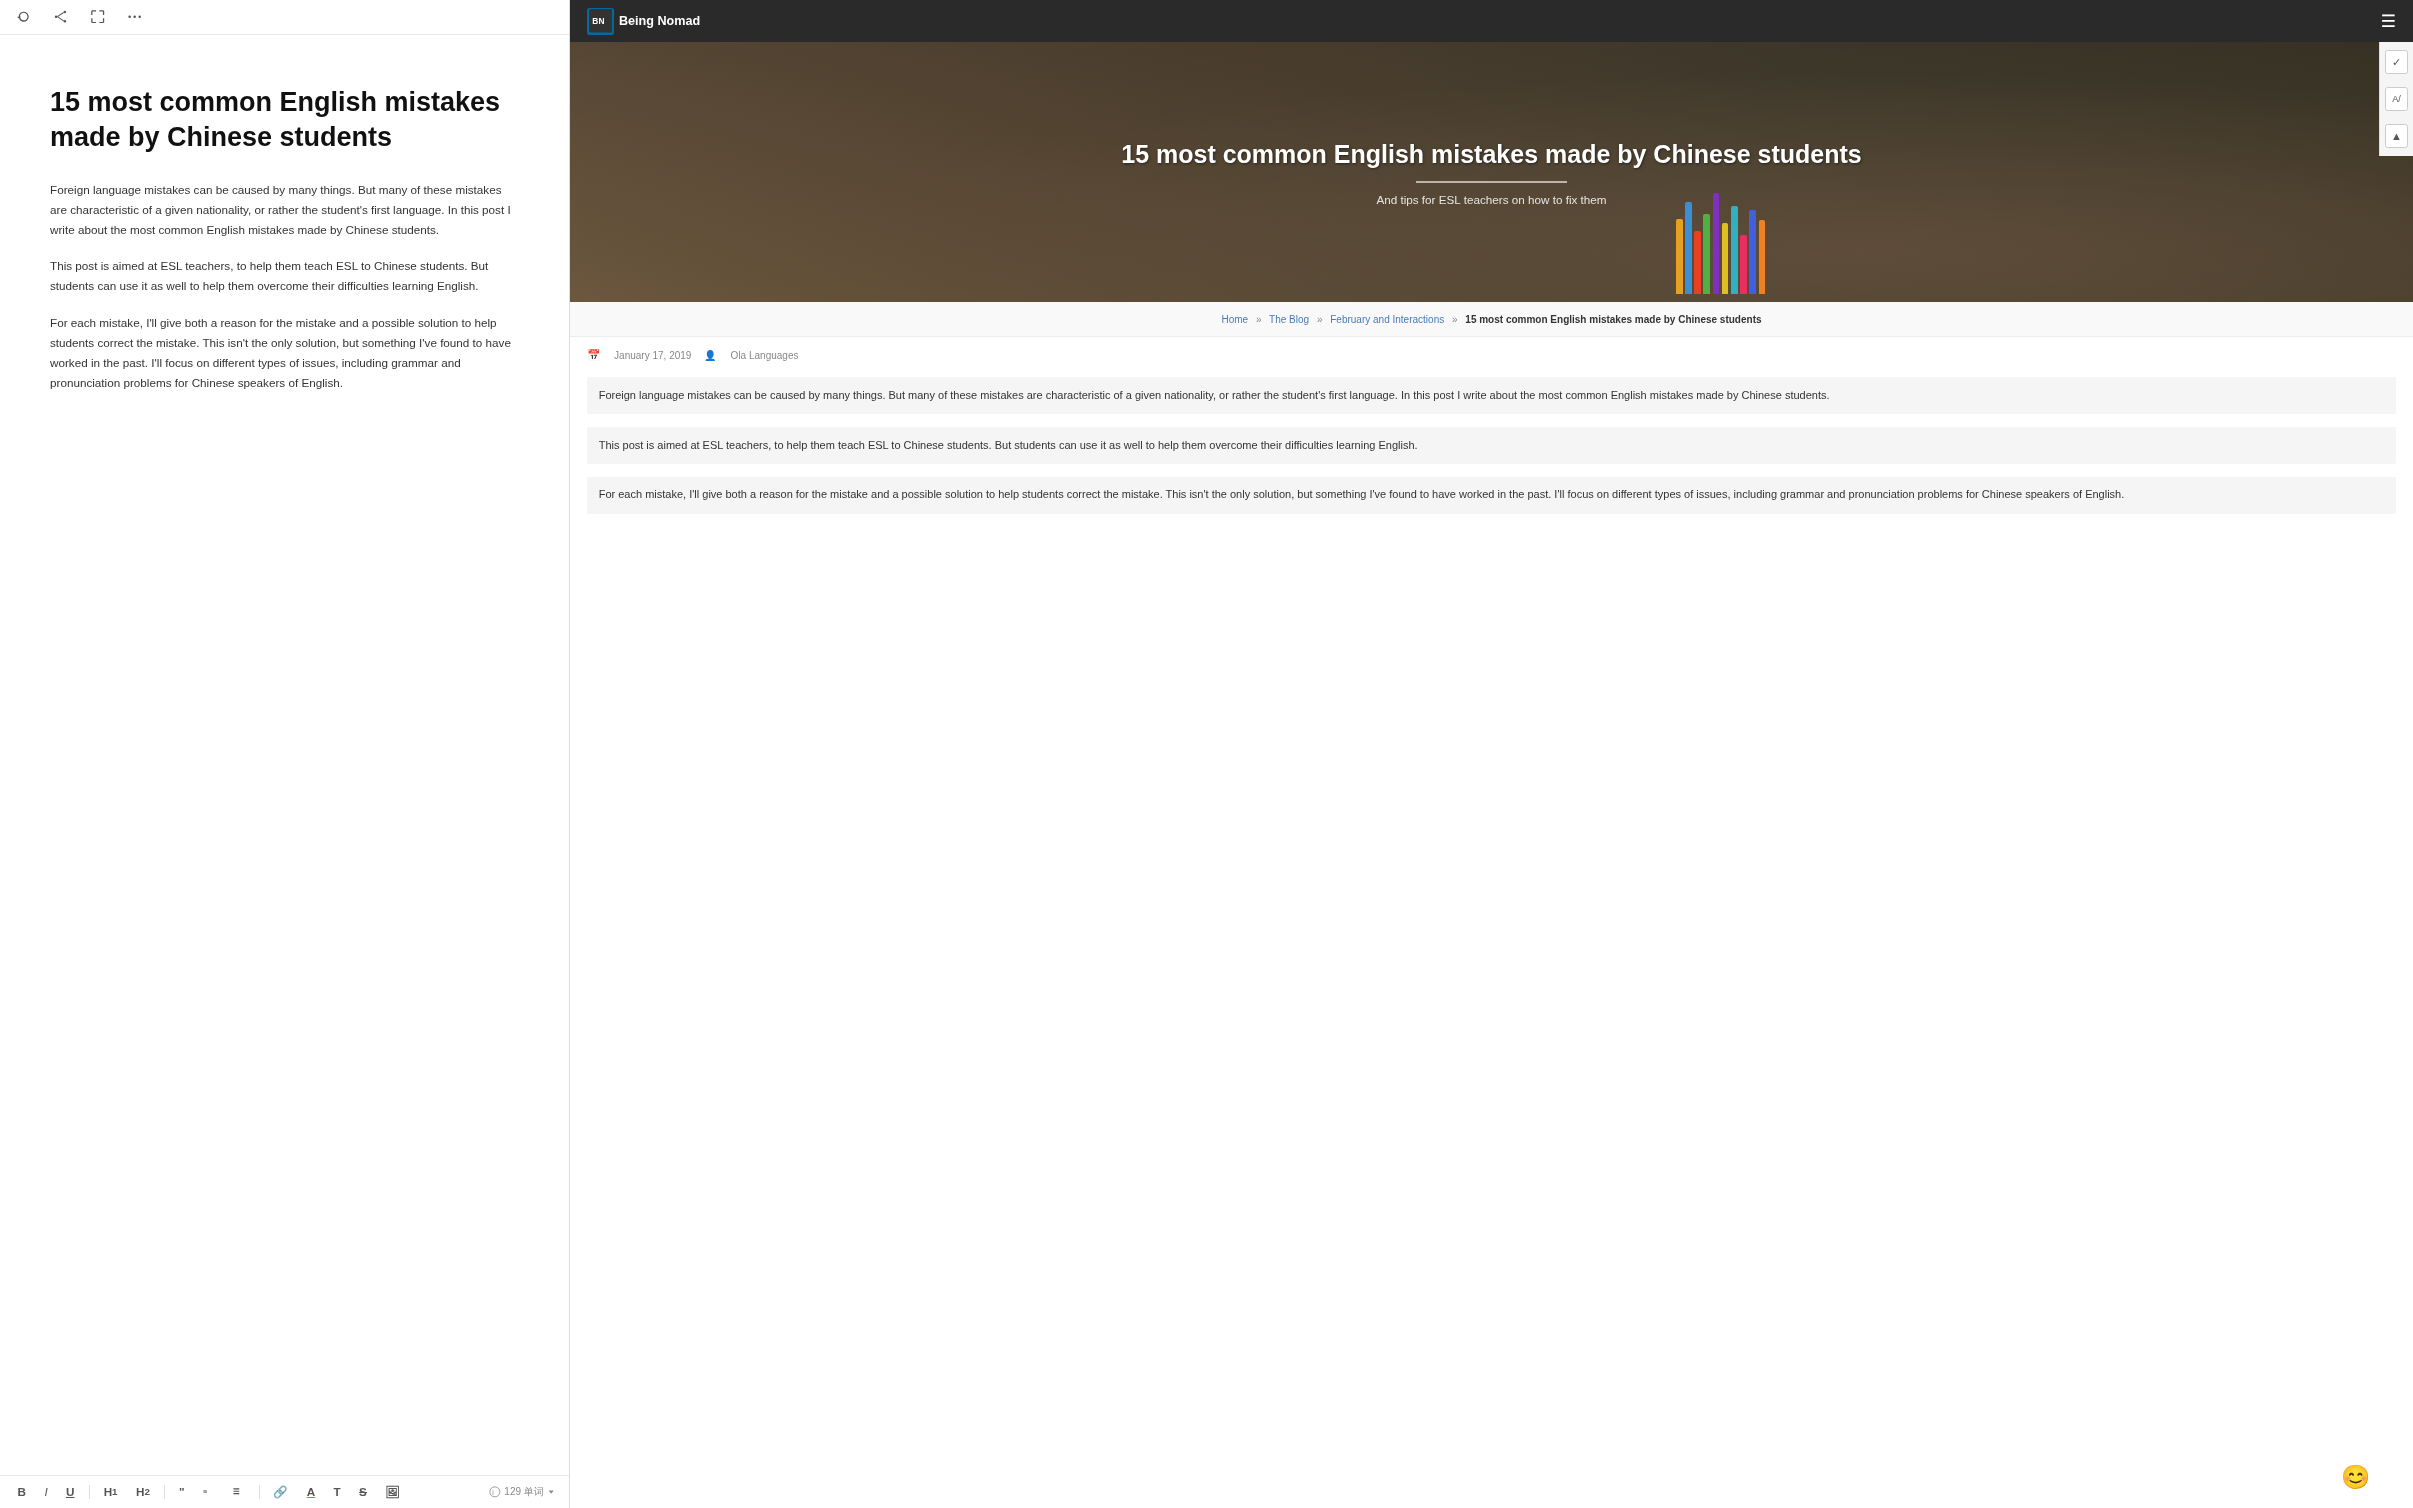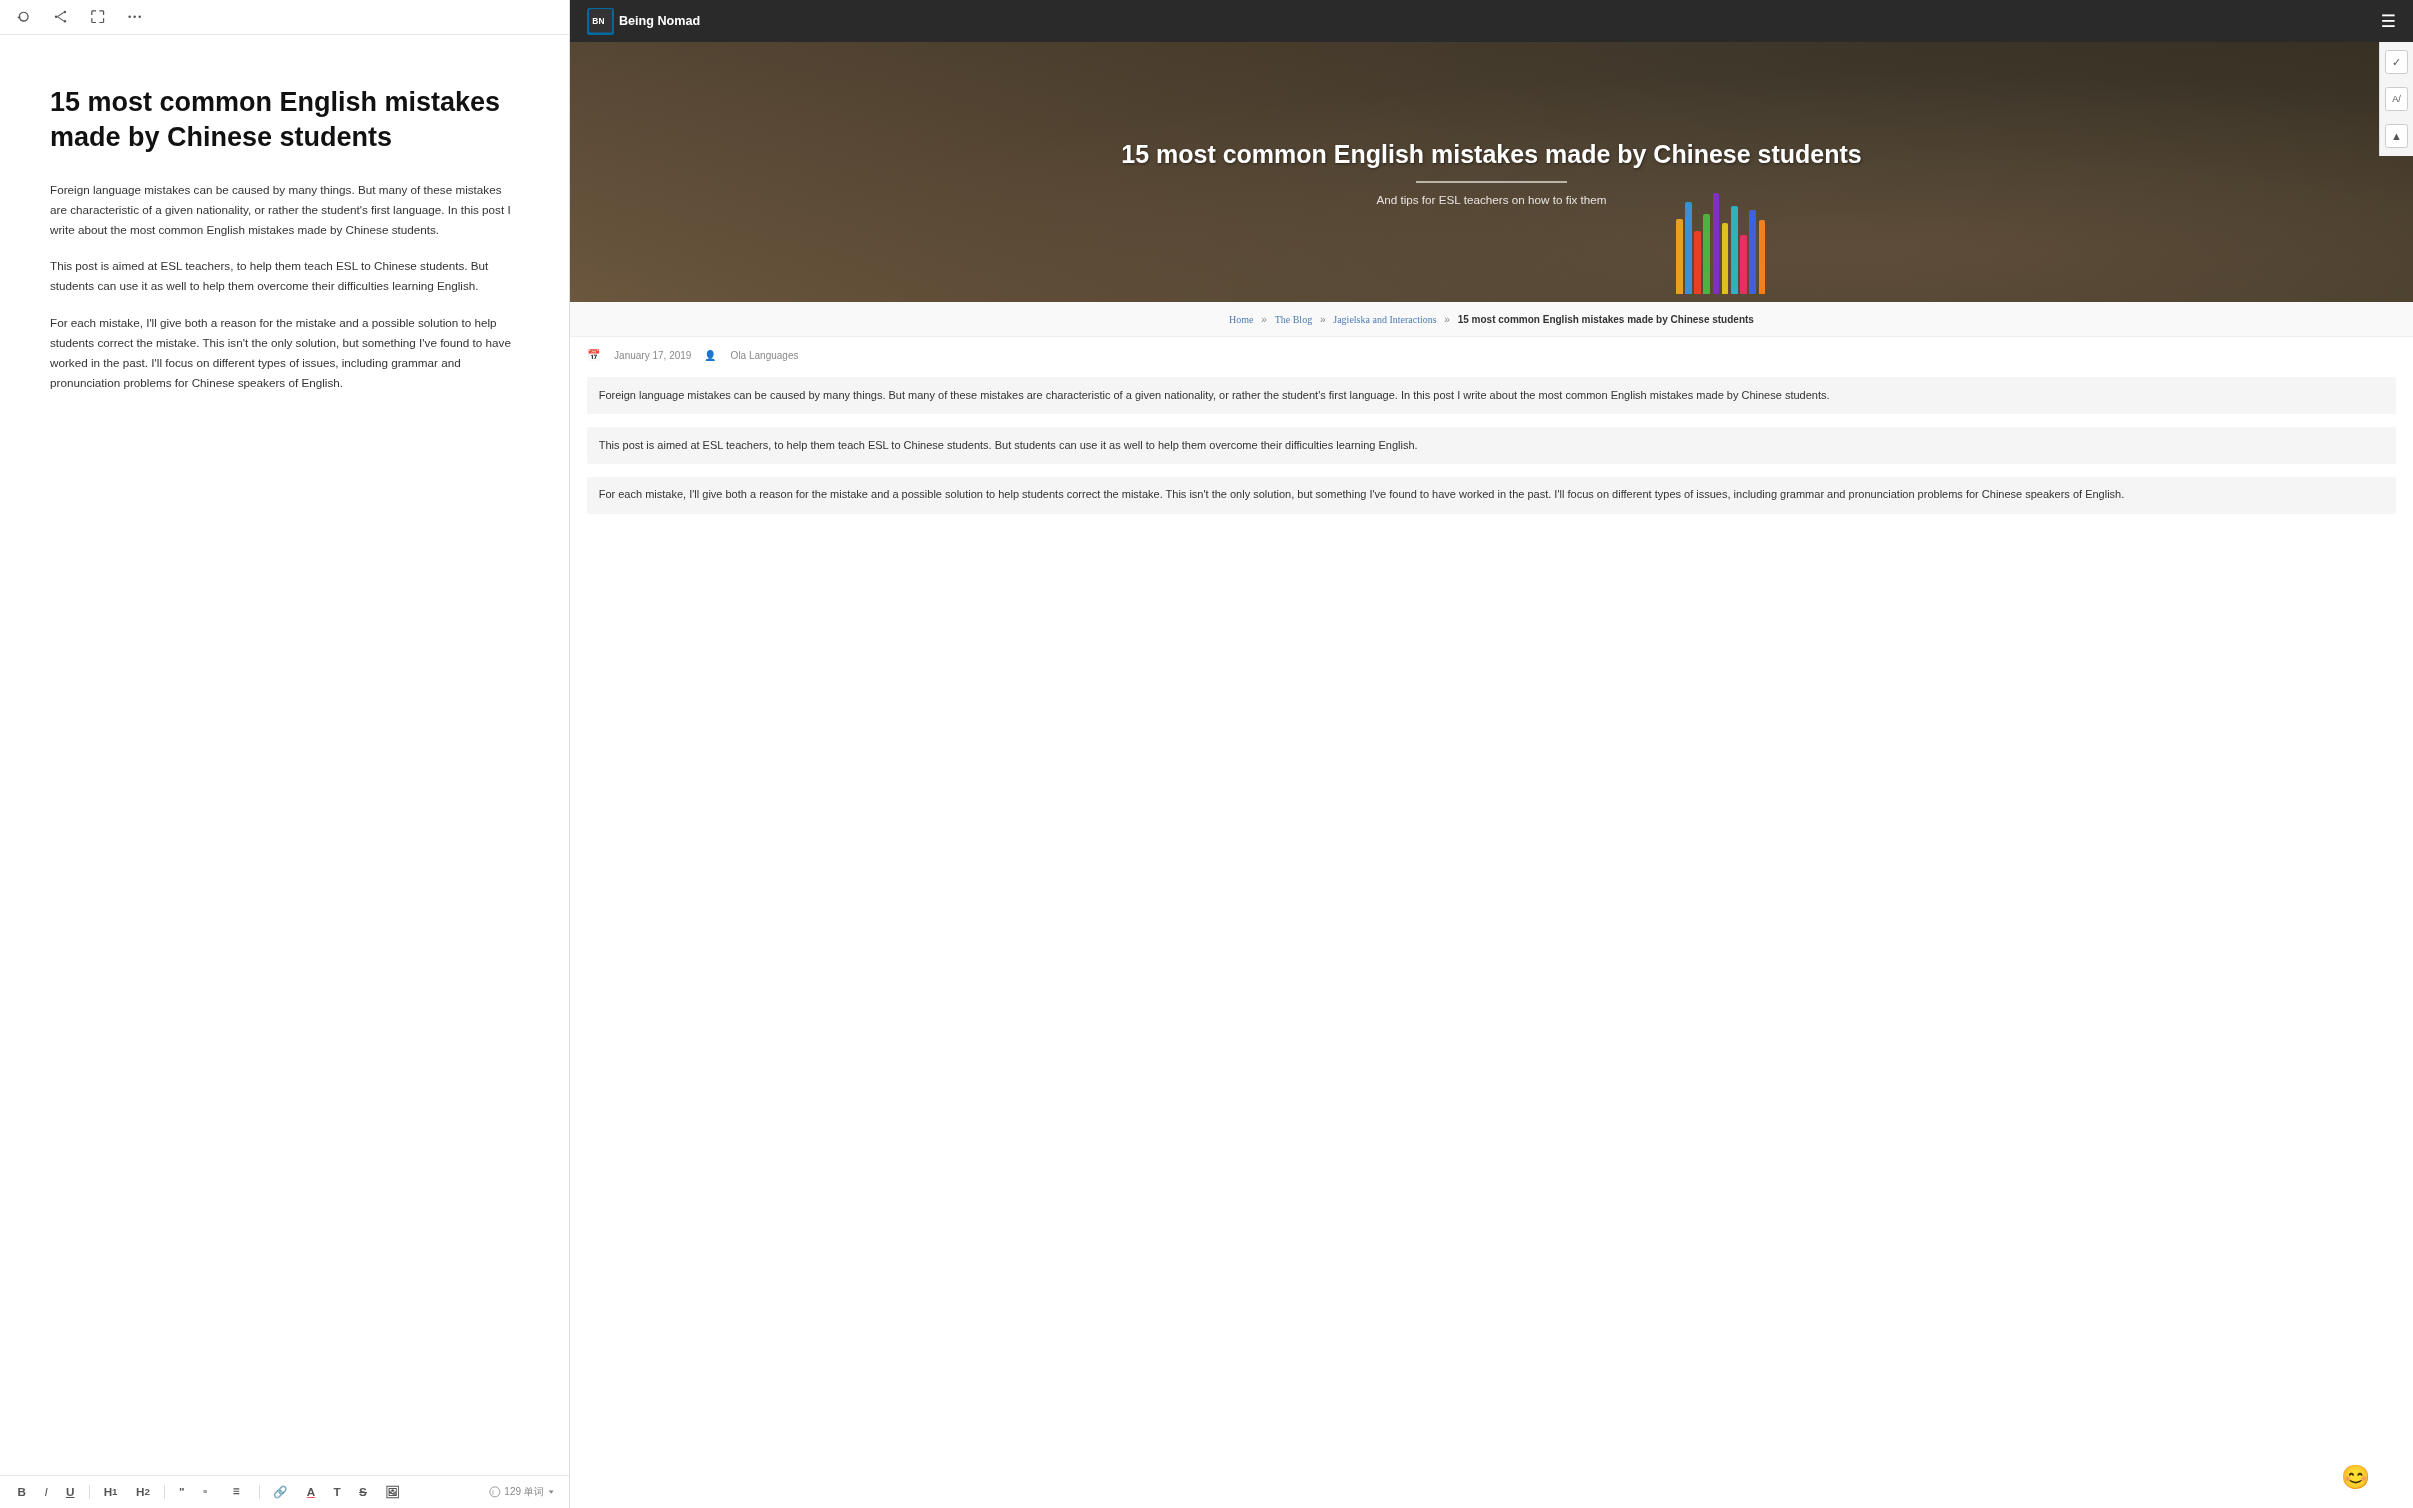--- a/index.html
+++ b/index.html
@@ -205,21 +205,20 @@
       background: #f9f9f9;
       border-bottom: 0.8px solid #eee;
       padding: 11.7px 17px;
       font-size: 10px;
       text-align: center;
     }
 
     .breadcrumb-bar a {
       color: #4a7ab5;
       text-decoration: none;
-      font-family: Liberation Serif, serif;
     }
 
     .breadcrumb-bar .sep { color: #888; margin: 0 5px; }
     .breadcrumb-bar .current { font-weight: bold; color: #333; }
 
     
     .post-meta {
       padding: 11.7px 17px 6.7px 17px;
       font-size: 10px;
       color: #888;
@@ -399,21 +398,21 @@
         <div class="divider-line"></div>
         <p>And tips for ESL teachers on how to fix them</p>
       </div>
     </div>
 
     <div class="breadcrumb-bar">
       <a href="#">Home</a>
       <span class="sep">»</span>
       <a href="#">The Blog</a>
       <span class="sep">»</span>
-      <a href="#">Jagielska and Interactions</a>
+      <a href="#">February and Interactions</a>
       <span class="sep">»</span>
       <span class="current">15 most common English mistakes made by Chinese students</span>
     </div>
 
     <div class="post-meta">
       <span class="cal-icon">📅</span>
       <span>January 17, 2019</span>
       <span>👤</span>
       <span>Ola Languages</span>
     </div>

